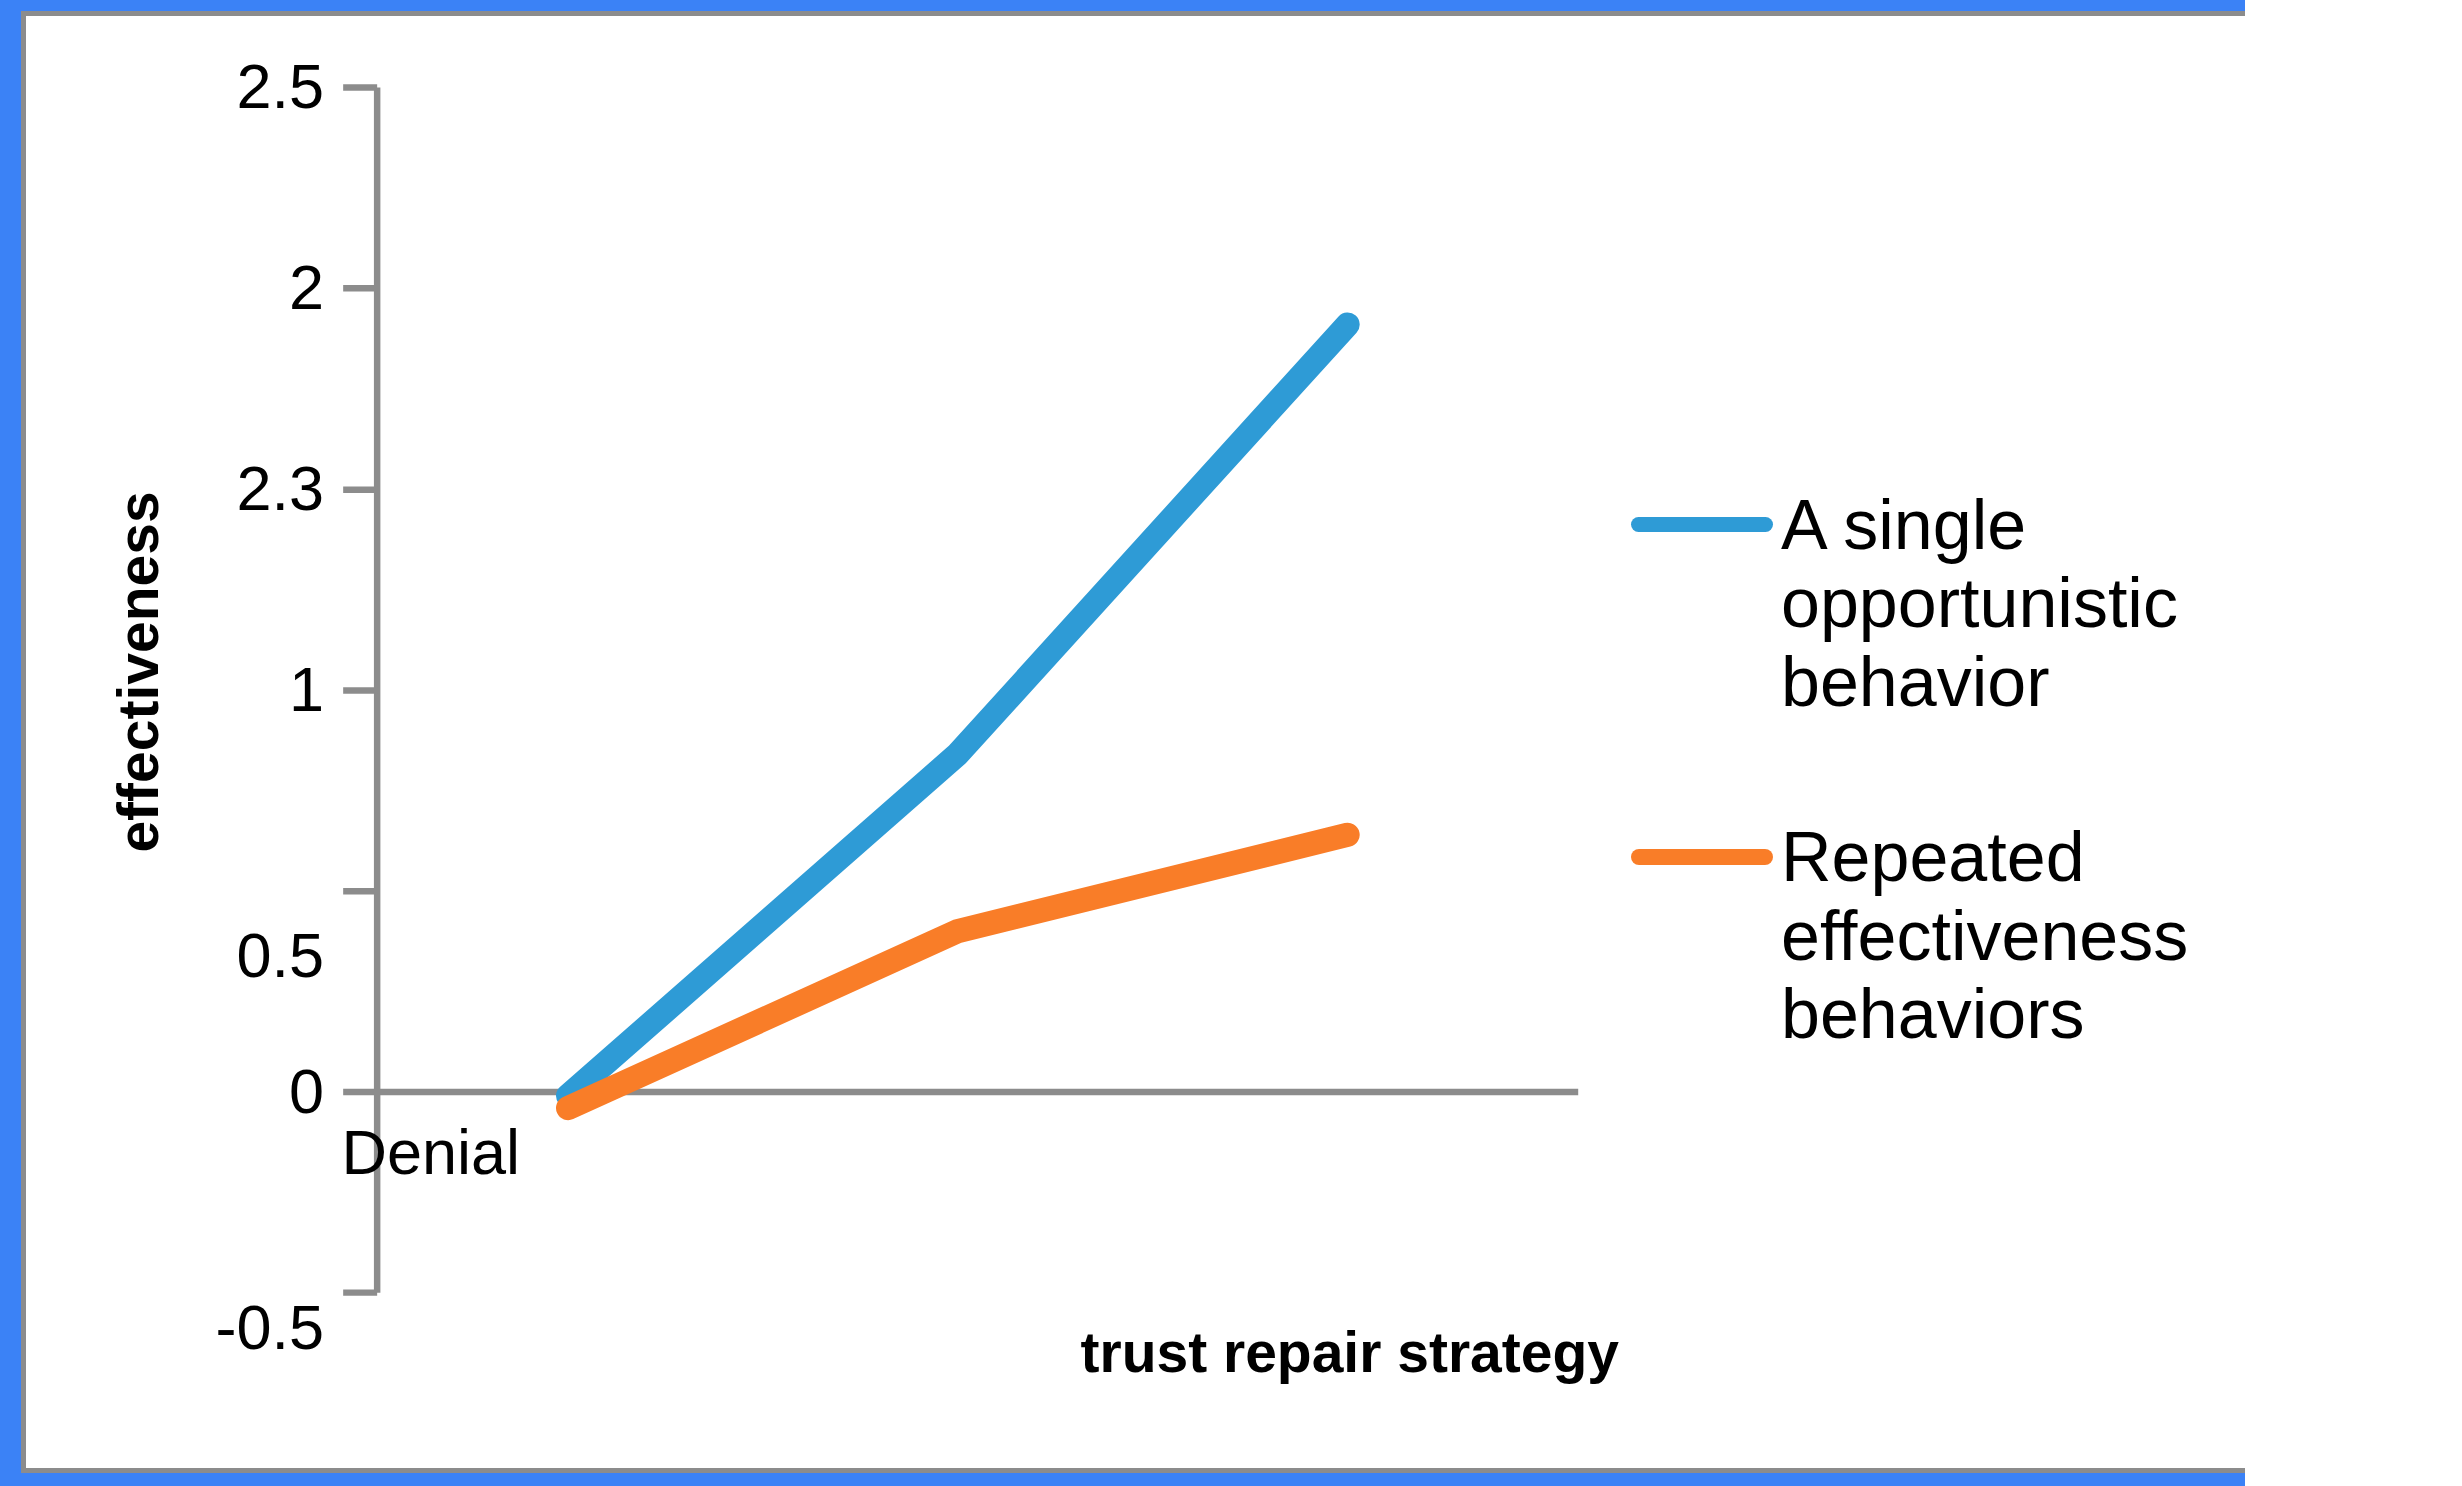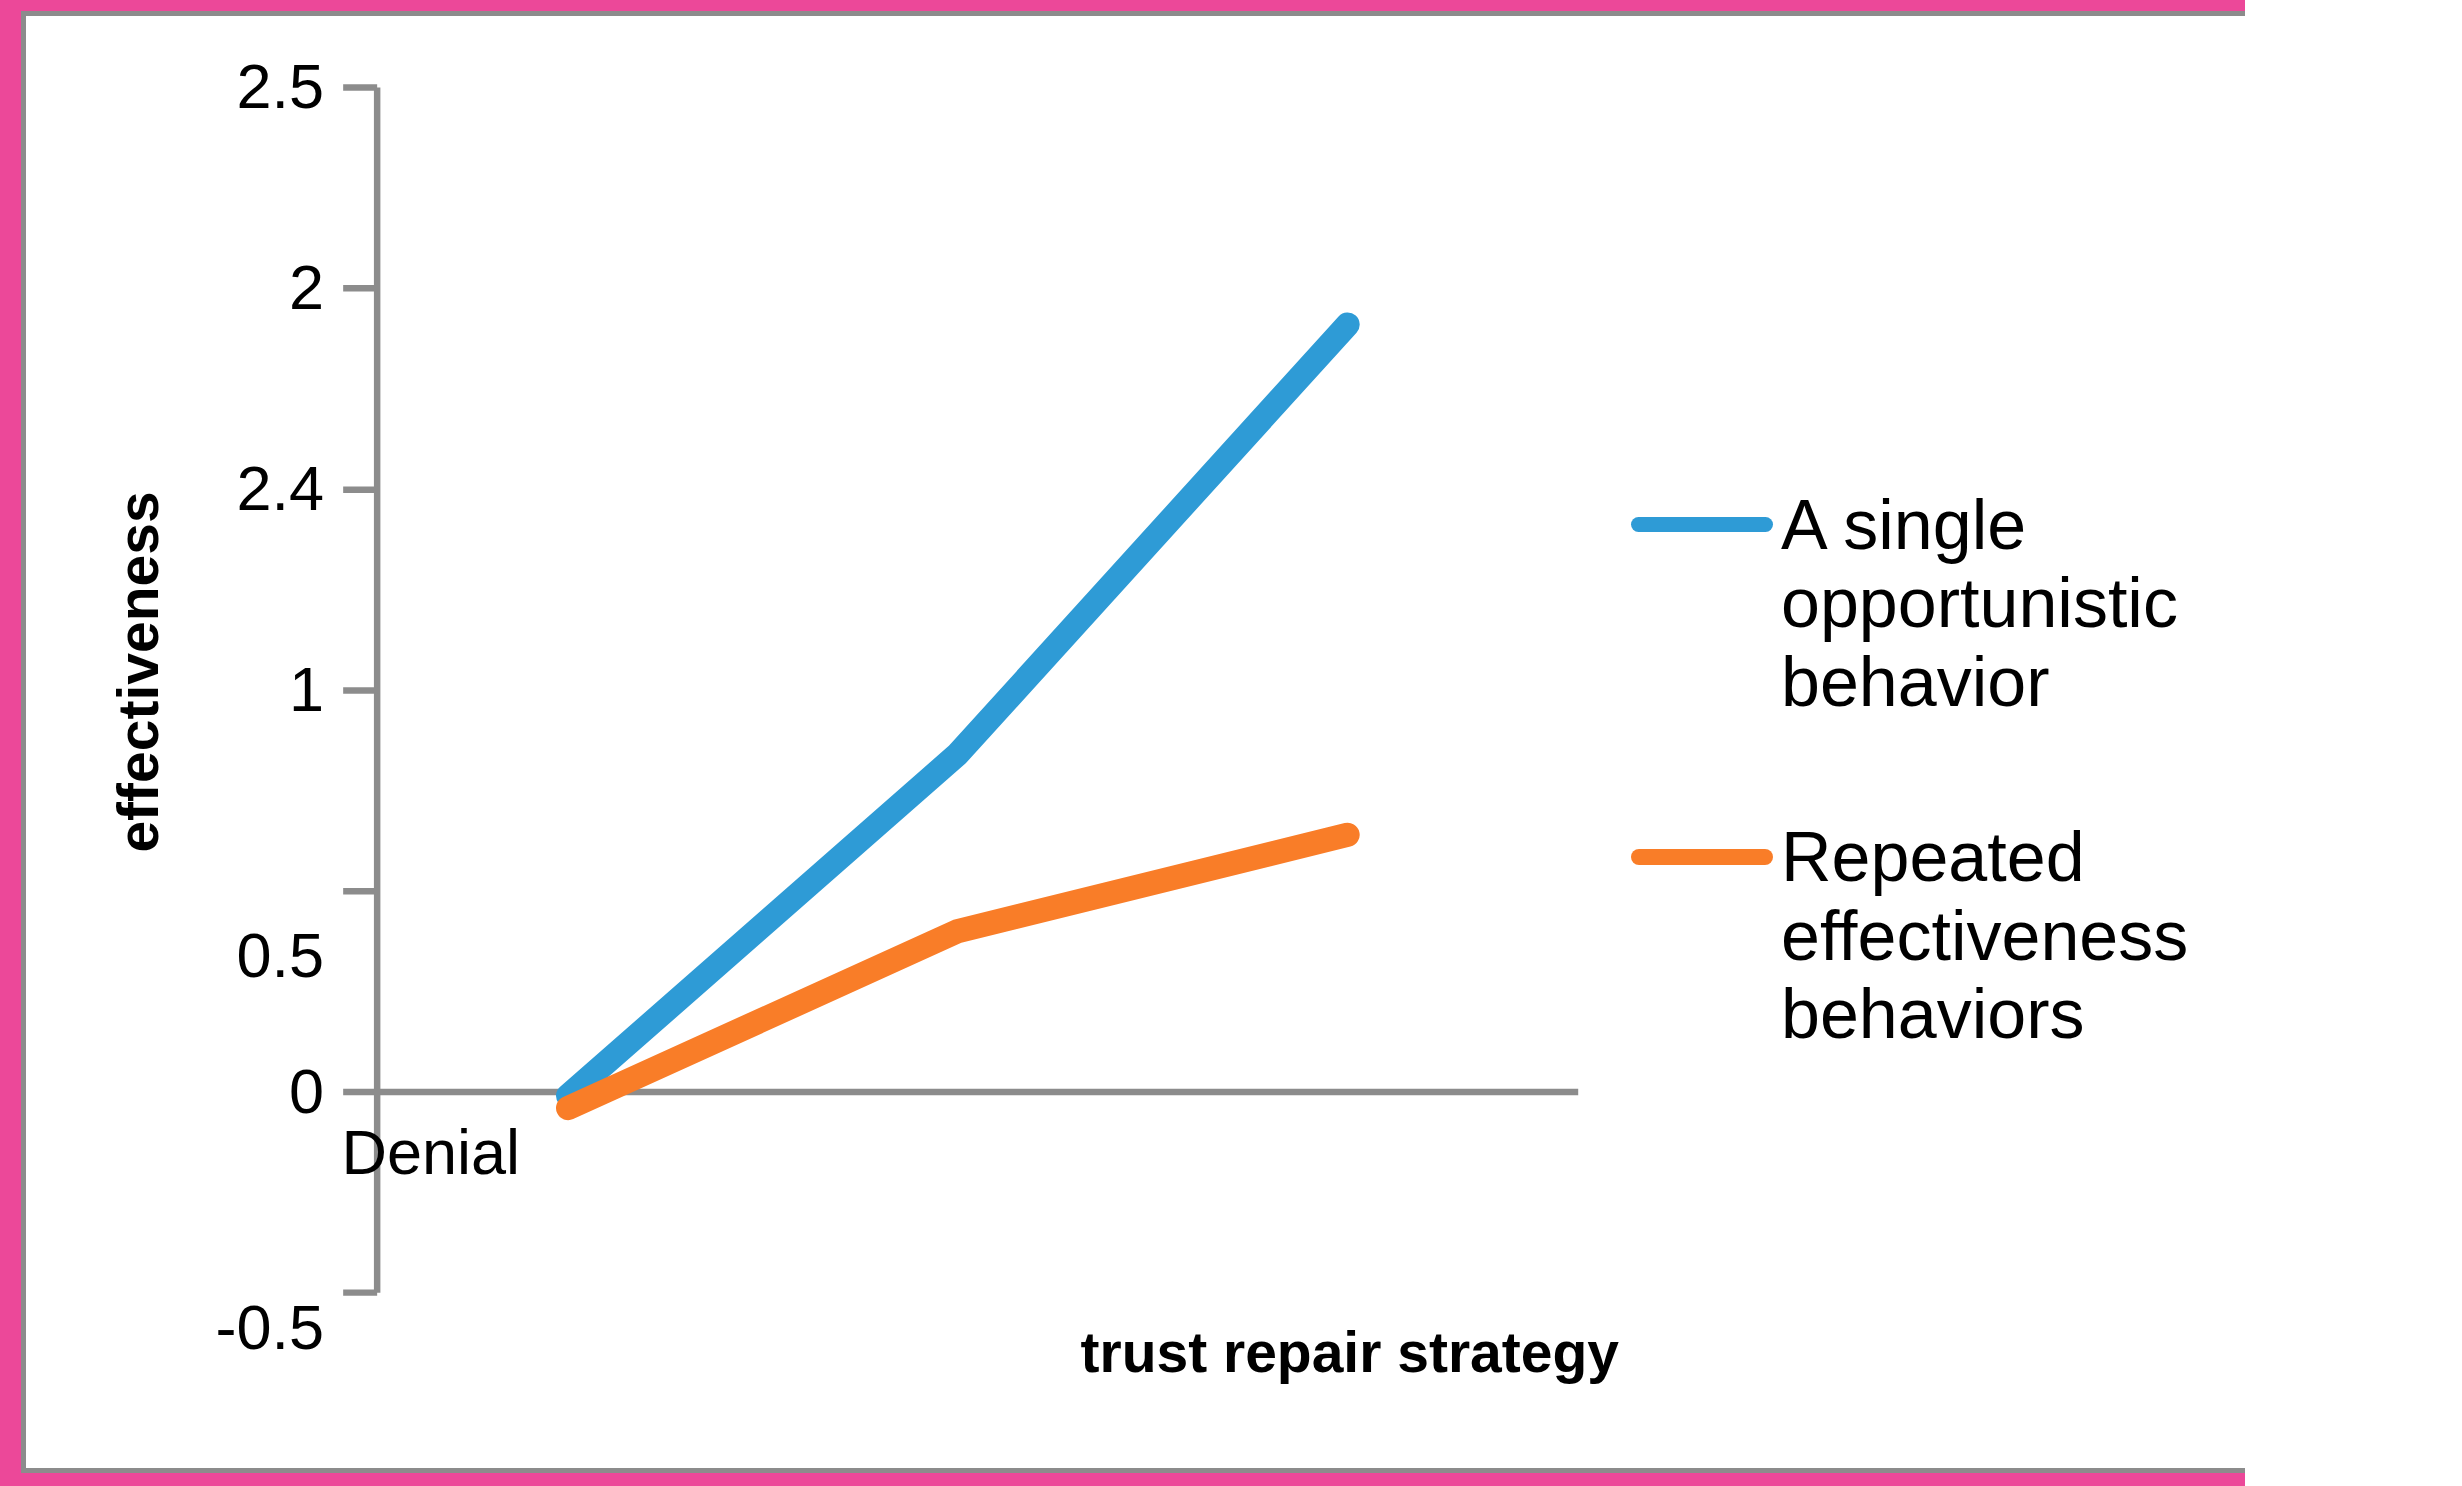--- a/index.html
+++ b/index.html
@@ -7,21 +7,21 @@
     padding: 0;
     background: #ffffff;
   }
   body {
     font-family: "Liberation Sans", sans-serif;
   }
   #page {
     position: relative;
     width: 2245px;
     height: 1487px;
-    background: #ec4899;
+    background: #3b82f6;
     box-sizing: border-box;
     overflow: hidden;
   }
   
   #chart-frame {
     position: absolute;
     left: 21px;
     top: 10.5px;
     width: 2420px;
     height: 1462px;
@@ -153,21 +153,21 @@
     <line x1="466" y1="1349" x2="1950" y2="1349" stroke="#8c8c8c" stroke-width="8"></line>
 
     <polyline points="702,1354.0 1183,932.0 1665,400.9" fill="none" stroke="#2e9bd6" stroke-width="30" stroke-linecap="round" stroke-linejoin="round"></polyline>
 
     <polyline points="702,1368.9 1183,1150.4 1665,1031.3" fill="none" stroke="#f97d28" stroke-width="30" stroke-linecap="round" stroke-linejoin="round"></polyline>
   </svg>
 
   <div id="ytick-wrap">
     <div class="ytick" style="top:55px;">2.5</div>
     <div class="ytick" style="top:256px;">2</div>
-    <div class="ytick" style="top:457px;">2.4</div>
+    <div class="ytick" style="top:457px;">2.3</div>
     <div class="ytick" style="top:658px;">1</div>
     <div class="ytick" style="top:884px;margin-top:40px;">0.5</div>
     <div class="ytick" style="top:1060px;">0</div>
     <div class="ytick" style="top:1260px;margin-top:36px;">-0.5</div>
   </div>
 
   <div id="xtick-wrap">
     <div class="xtick" style="left:-14.6px;">Denial</div>
   </div>
 

